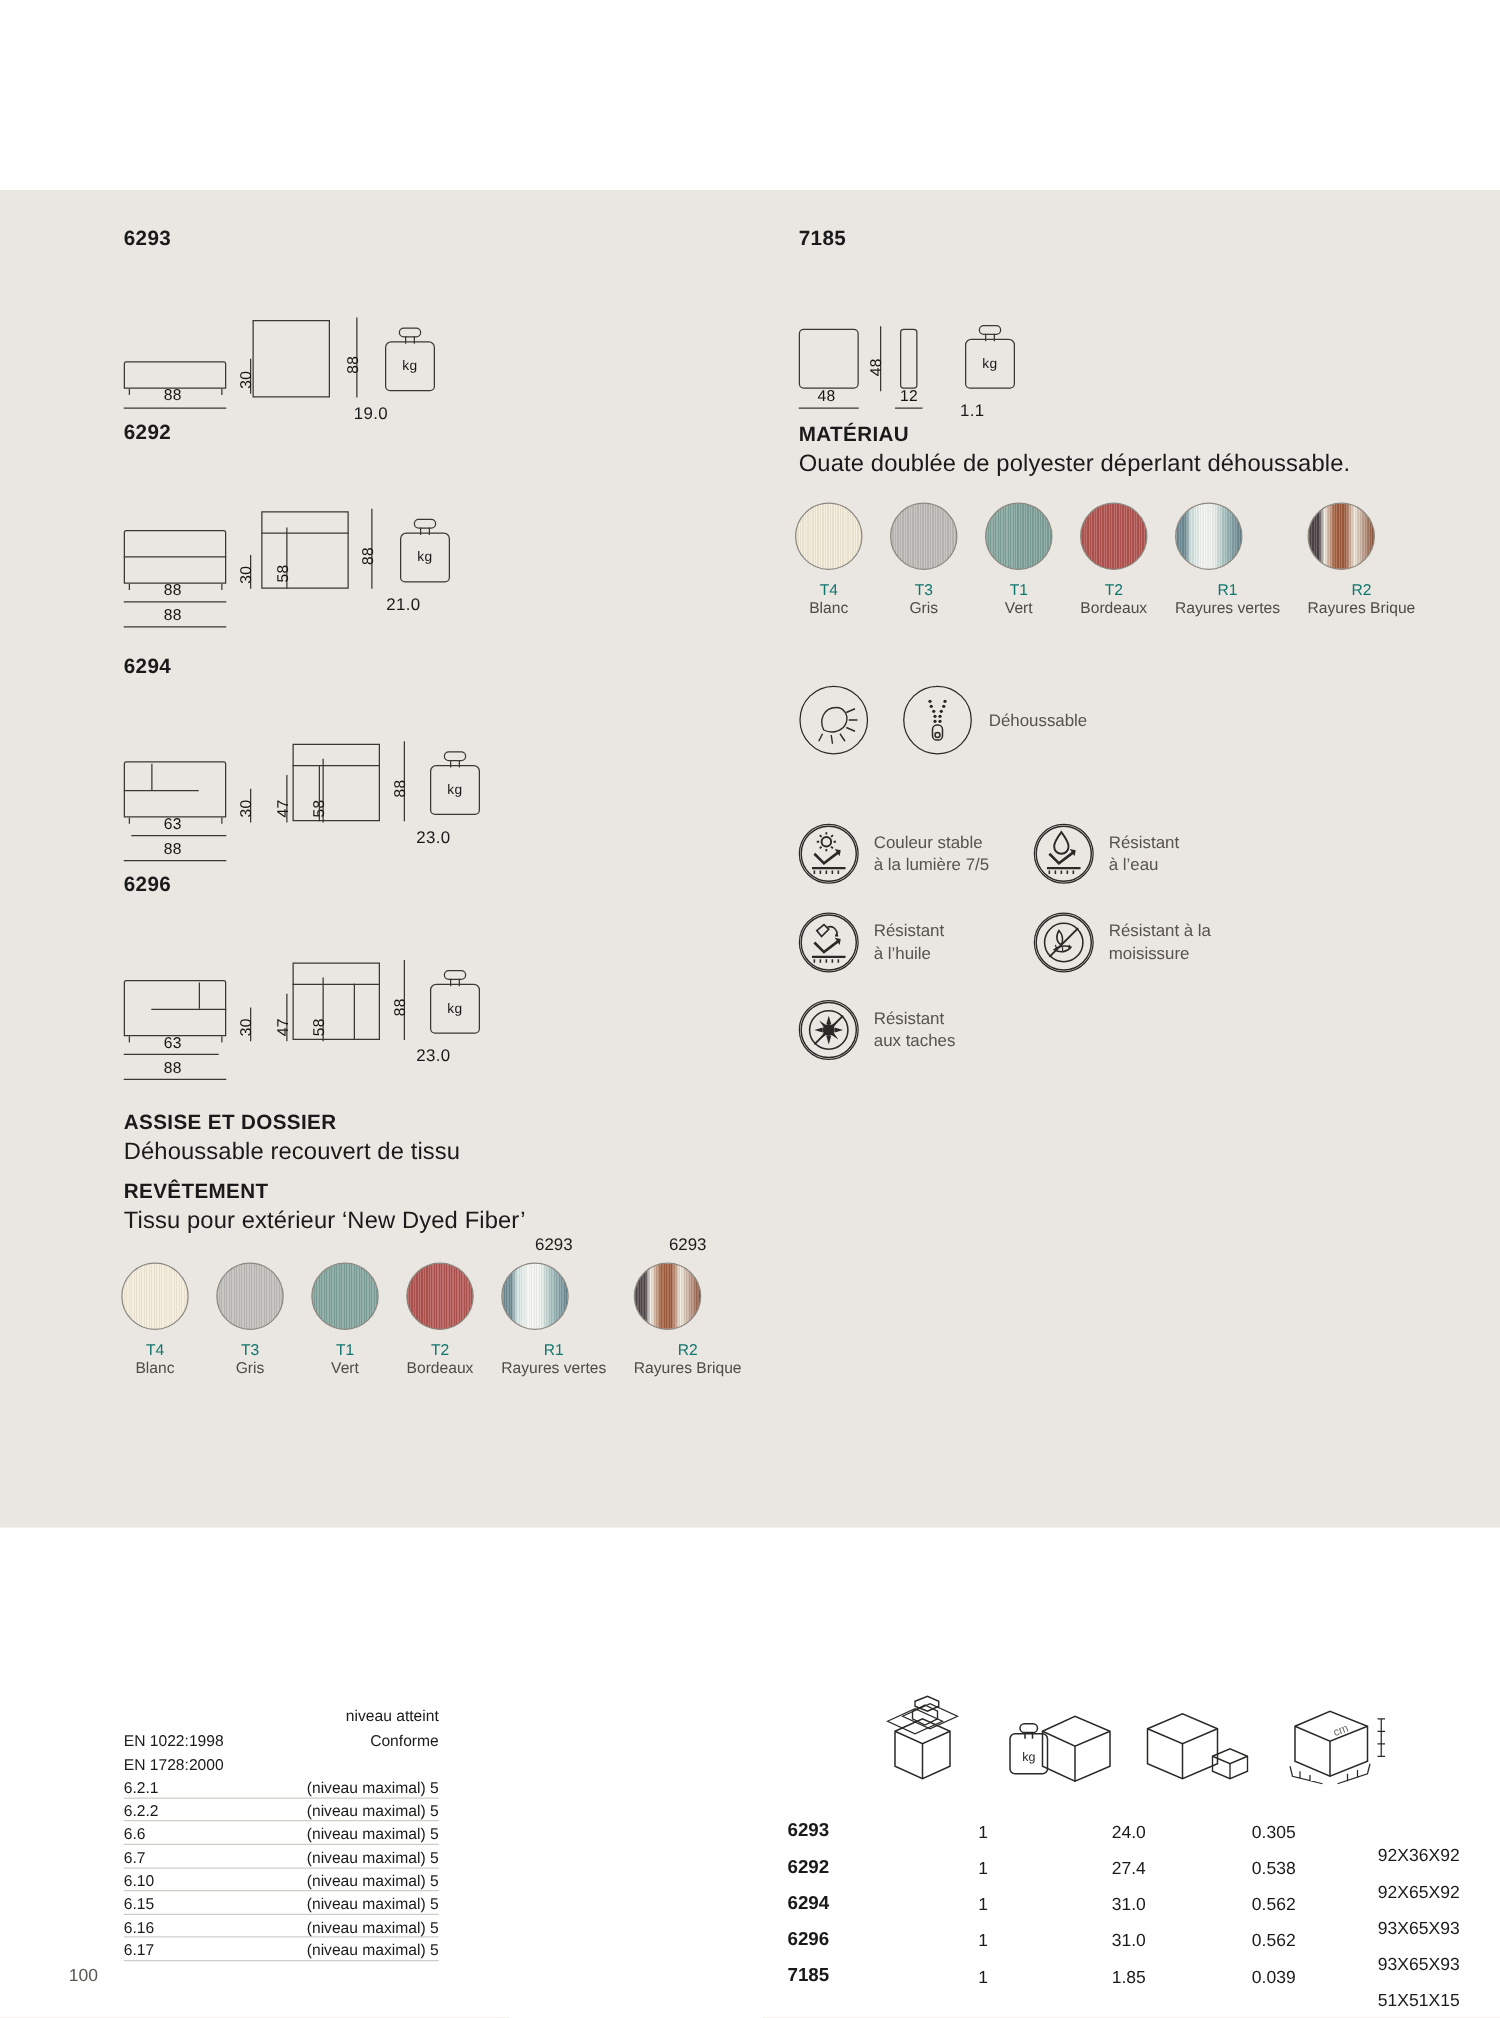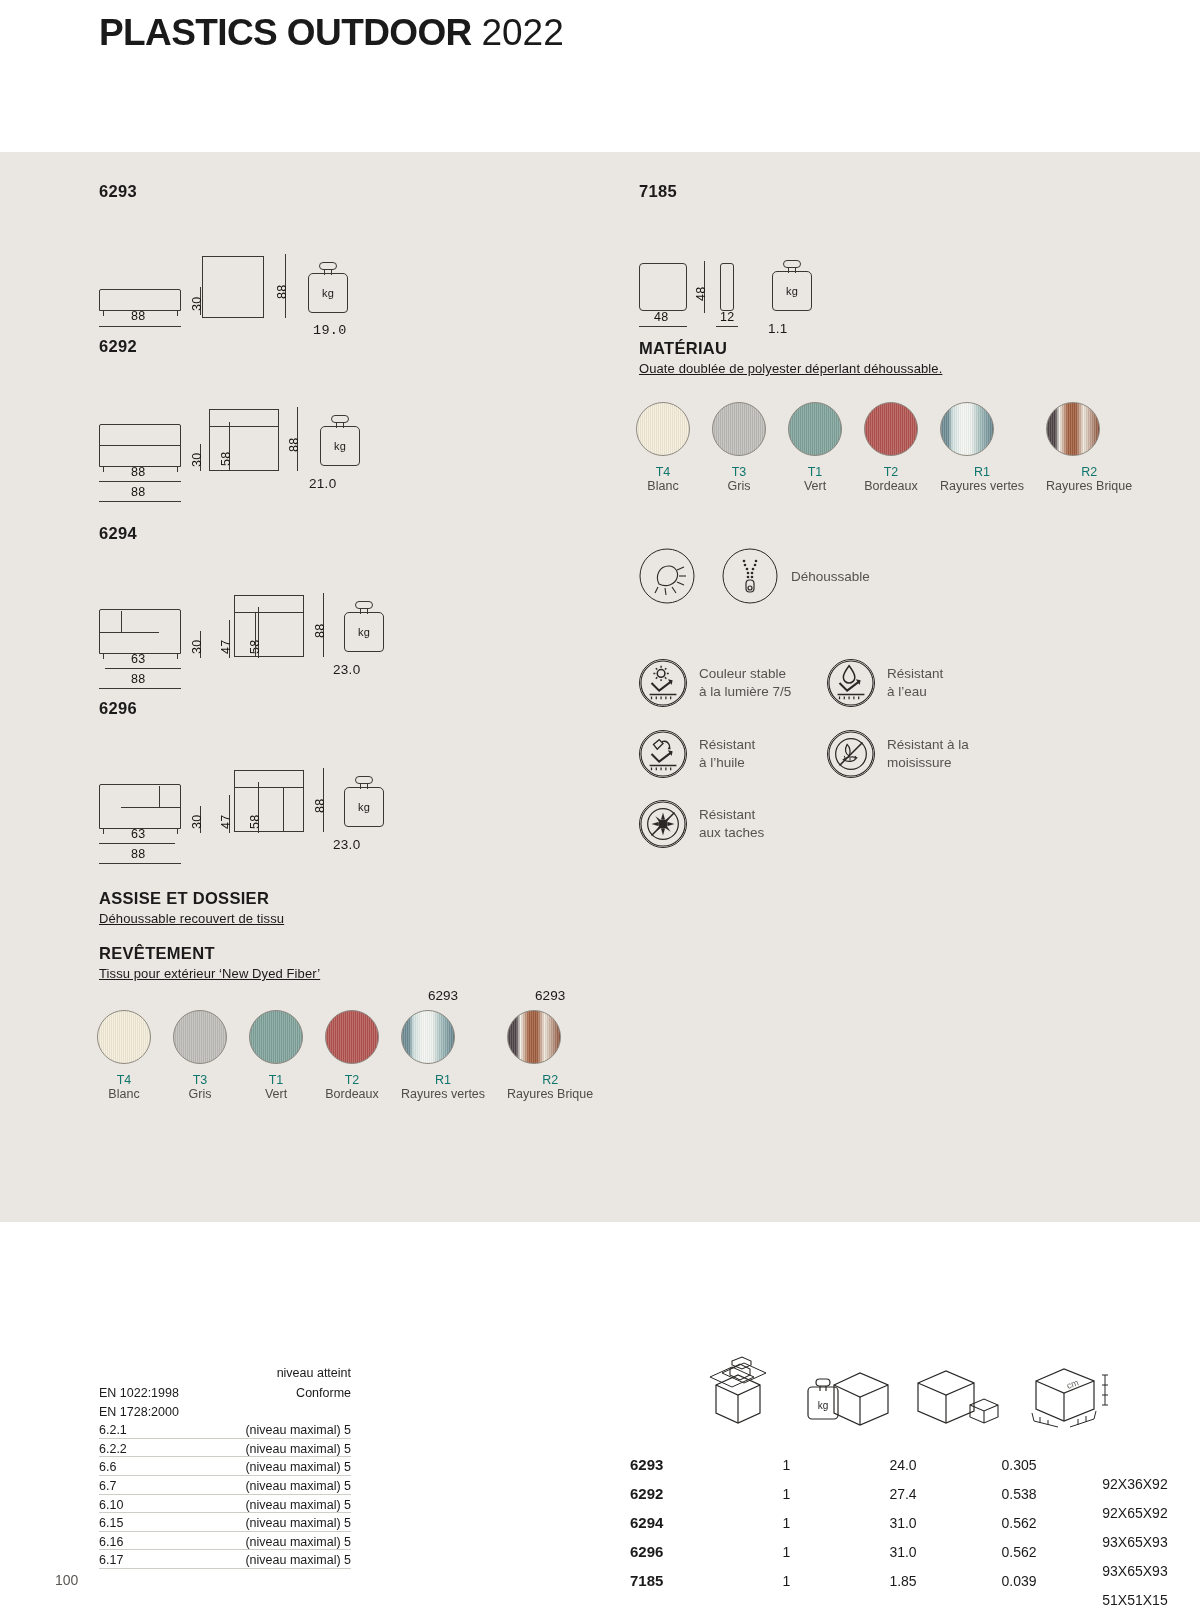--- a/index.html
+++ b/index.html
@@ -37,21 +37,21 @@
   .wicon { position: absolute; }
   .wicon .wbody { width: 40px; height: 40px; border: 1px solid #3a3734; border-radius: 5px 5px 4px 4px;
       display: flex; align-items: center; justify-content: center; font-size: 11px; letter-spacing: .3px; }
   .wicon .wknob { position: absolute; left: 11px; top: -11px; width: 18px; height: 8px;
       border: 1px solid #3a3734; border-radius: 5px; background: #eae6e1; }
   .wicon .wneck { position: absolute; left: 16px; top: -4px; width: 8px; height: 6px; border-left: 1px solid #3a3734; border-right: 1px solid #3a3734; }
   .wval { position: absolute; font-size: 13.5px; letter-spacing: .3px; }
 
   
   .sec-h { font-size: 16.5px; font-weight: bold; letter-spacing: .3px; }
-  .sec-p { font-size: 13px; margin-top: 3px; letter-spacing: .1px; text-decoration: underline; }
+  .sec-p { font-size: 19px; margin-top: 3px; letter-spacing: .1px; }
 
   .swatch-row { position: absolute; display: flex; }
   .sw { text-align: center; }
   .sw-circ { width: 54px; height: 54px; border-radius: 50%; border: 1px solid #8c8880; position: relative; overflow: hidden; }
   .sw-circ::after { content:""; position:absolute; inset:0;
      background: repeating-linear-gradient(90deg, rgba(255,255,255,.16) 0 1px, rgba(0,0,0,.05) 1px 2px); }
   .sw-code { font-size: 12.5px; color: #0f766e; margin-top: 9px; }
   .sw-name { font-size: 12.5px; color: #4f4c48; line-height: 1.25; }
   .sw-tag { font-size: 13.5px; font-weight: 400; color: #1a1a1a; height: 18px; margin-bottom: 4px; }
 
@@ -72,24 +72,20 @@
   .ptab .c0 { width: 100px; font-weight: bold; font-size: 15px; }
   .ptab .c1 { width: 113px; text-align: center; }
   .ptab .c2 { width: 120px; text-align: center; }
   .ptab .c3 { width: 112px; text-align: center; }
   .ptab .c4 { width: 120px; text-align: center; margin-top: 39px; }
 </style>
 </head>
 <body>
 
 <div class="header">
-  <div class="title">
-    <span>PLASTICS OUTDOOR</span>
-    <span class="year">2022</span>
-  </div>
 </div>
 
 <div class="panel"></div>
 
 <div class="prod" style="left:99px; top:182px;">
   <div class="prod-code">6293</div>
   <div class="dwg">
 
     <div class="box" style="left:0; top:66px; width:82px; height:22px; border-radius:2px 2px 0 0;"></div>
     <div class="ln vl" style="left:4px; top:88px; height:5px;"></div>
@@ -101,21 +97,21 @@
 
     <div class="box" style="left:103px; top:33px; width:62px; height:62px;"></div>
     <div class="ln vl" style="left:186px; top:31px; height:64px;"></div>
     <div class="dim v" style="left:176px; top:76px;">88</div>
 
     <div class="wicon" style="left:209px; top:50px;">
       <div class="wknob"></div>
       <div class="wneck"></div>
       <div class="wbody">kg</div>
     </div>
-    <div class="wval" style="left:214px; top:100px;font-family:Liberation Mono, monospace;">19.0</div>
+    <div class="wval" style="left:184px; top:100px;">19.0</div>
   </div>
 </div>
 
 <div class="prod" style="left:99px; top:337px;">
   <div class="prod-code">6292</div>
   <div class="dwg">
     <div class="box" style="left:0; top:46px; width:82px; height:43px; border-radius:2px 2px 0 0;"></div>
     <div class="ln hl" style="left:0; top:67px; width:82px;"></div>
     <div class="ln vl" style="left:4px; top:89px; height:5px;"></div>
     <div class="ln vl" style="left:78px; top:89px; height:5px;"></div>

